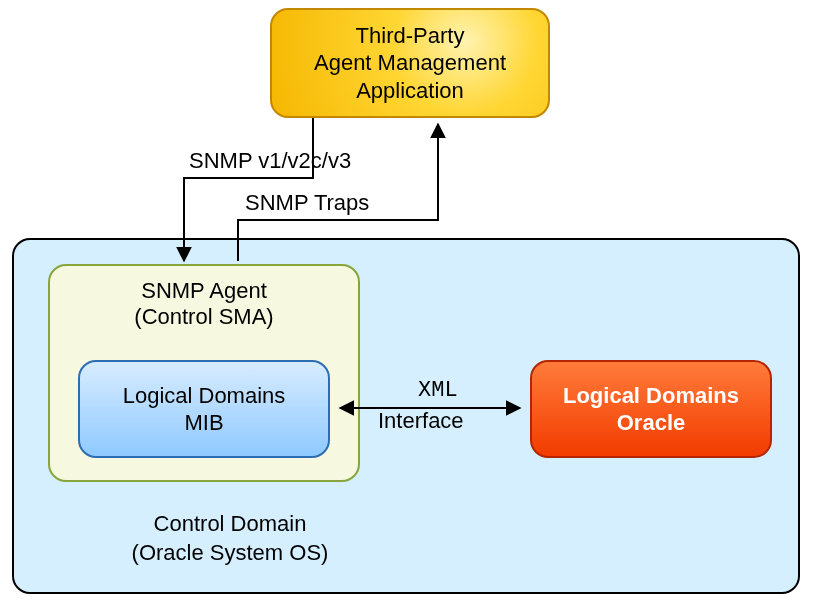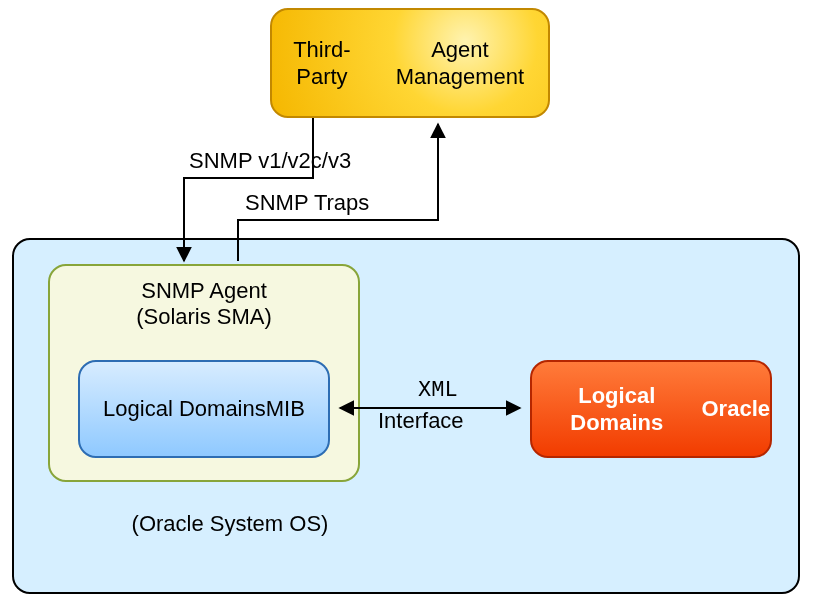--- a/index.html
+++ b/index.html
@@ -6,21 +6,21 @@
   body {
     font-family: Arial, Helvetica, sans-serif;
     width: 813px;
     height: 606px;
     position: relative;
     background: #fff;
   }
   .box {
     position: absolute;
     display: flex;
-    flex-direction: row;
+    flex-direction: column;
     align-items: center;
     justify-content: center;
     text-align: center;
     border-radius: 18px;
   }
   .third-party {
     left: 270px; top: 8px;
     width: 280px; height: 110px;
     background: radial-gradient(circle at 70% 30%, #fff3b0 0%, #ffd633 35%, #f5b700 100%);
     border: 2px solid #c28800;
@@ -90,39 +90,41 @@
     pointer-events: none;
   }
 </style>
 </head>
 <body>
 
 <div class="box control-domain"></div>
 
 <div class="snmp-agent">
   <div class="line1">SNMP Agent</div>
-  <div class="line2">(Solaris SMA)</div>
+  <div class="line2">(Control SMA)</div>
 </div>
 
 <div class="box mib">
   <div>Logical Domains</div>
   <div>MIB</div>
 </div>
 
 <div class="box ldm-manager">
   <div>Logical Domains</div>
   <div>Oracle</div>
 </div>
 
 <div class="box third-party">
   <div>Third-Party</div>
   <div>Agent Management</div>
+  <div>Application</div>
 </div>
 
 <div class="control-caption">
+  <div>Control Domain</div>
   <div>(Oracle System OS)</div>
 </div>
 
 <div class="label snmp-ver">SNMP v1/v2c/v3</div>
 <div class="label snmp-traps">SNMP Traps</div>
 <div class="label xml">XML</div>
 <div class="label interface">Interface</div>
 
 <svg class="arrows">
   <defs>

